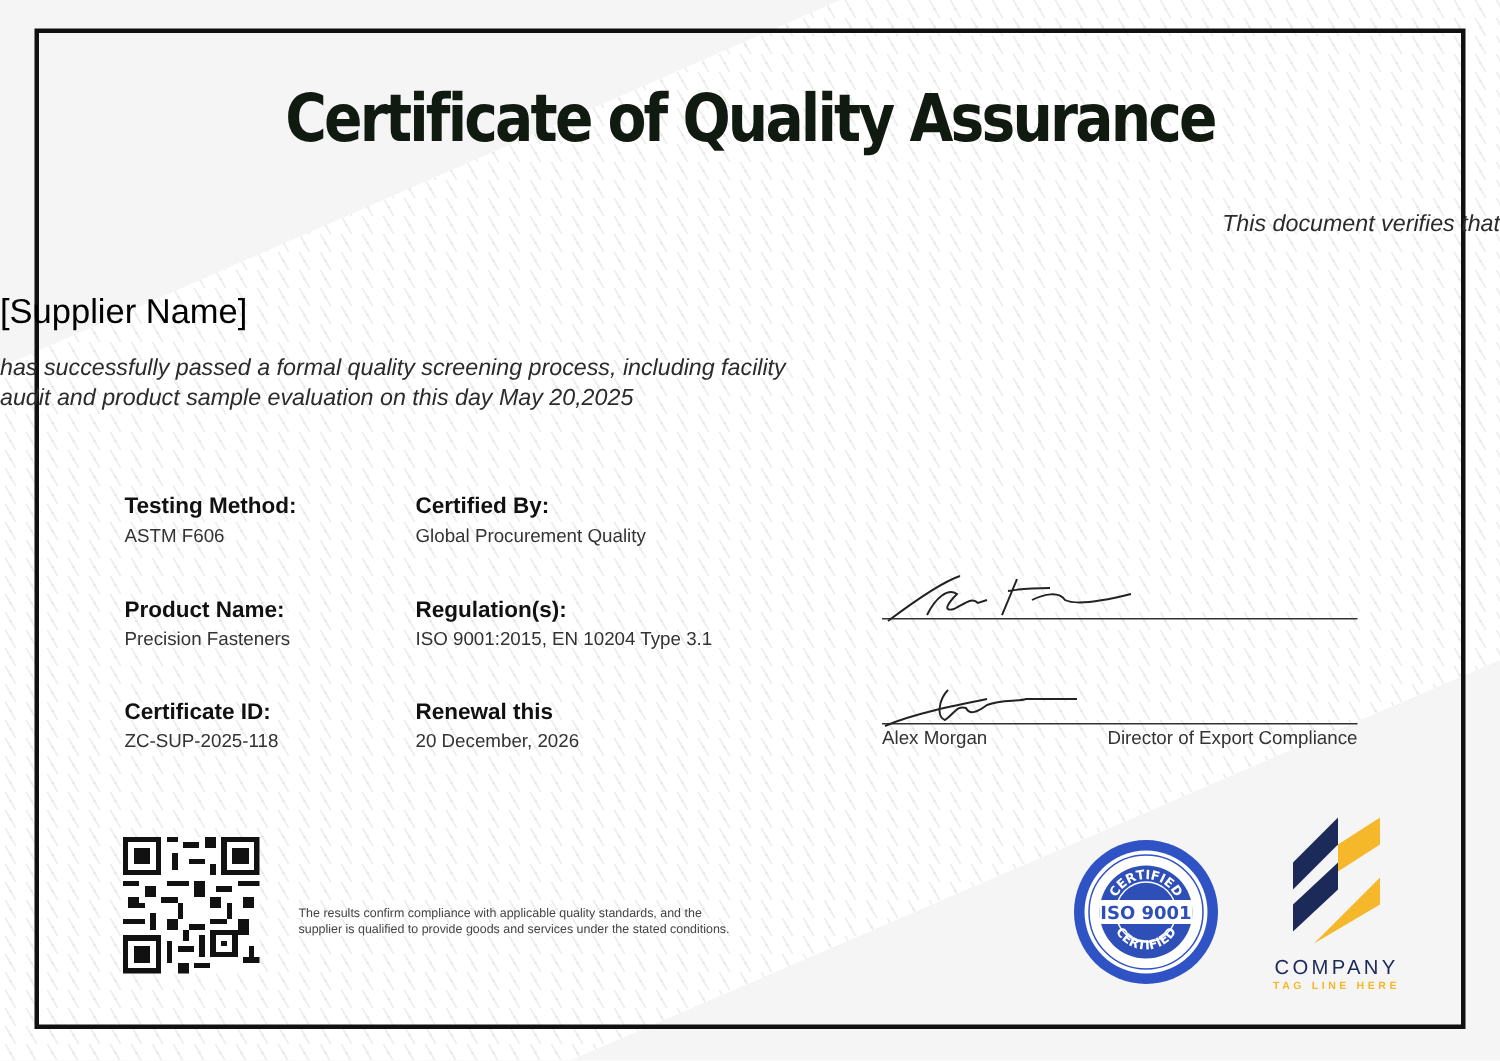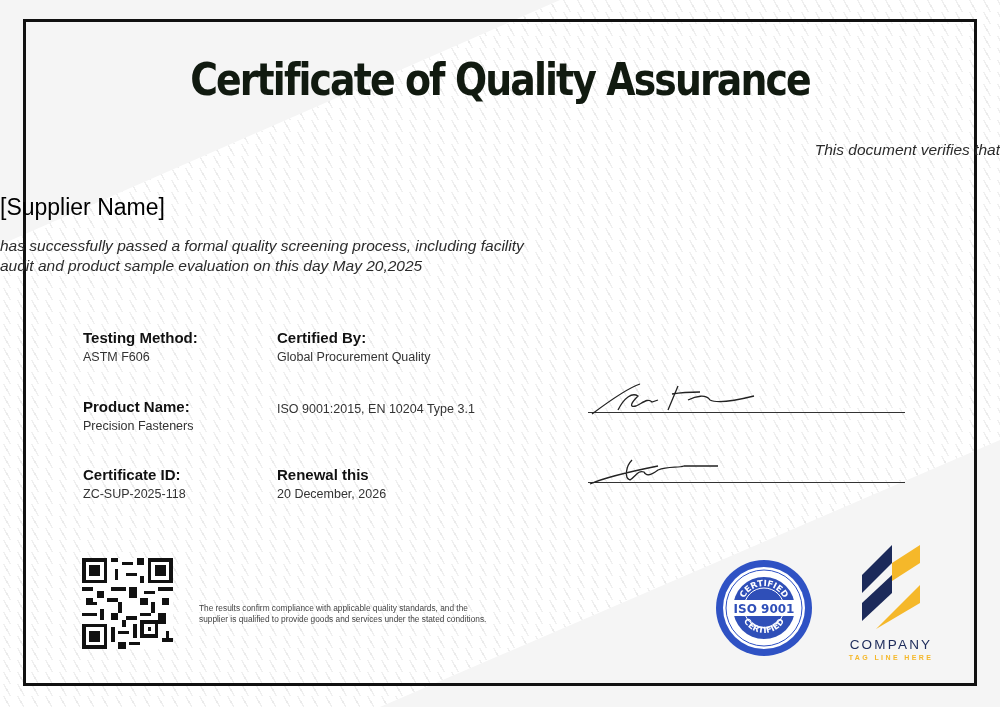--- a/index.html
+++ b/index.html
@@ -98,20 +98,21 @@
 </div>
 <div class="field" style="left:277px; top:329px;">
   <div class="lbl">Certified By:</div>
   <div class="val">Global Procurement Quality</div>
 </div>
 <div class="field" style="left:83px; top:398px;">
   <div class="lbl">Product Name:</div>
   <div class="val">Precision Fasteners</div>
 </div>
 <div class="field" style="left:277px; top:398px;">
+  <div class="lbl">Regulation(s):</div>
   <div class="val">ISO 9001:2015, EN 10204 Type 3.1</div>
 </div>
 <div class="field" style="left:83px; top:466px;">
   <div class="lbl">Certificate ID:</div>
   <div class="val">ZC-SUP-2025-118</div>
 </div>
 <div class="field" style="left:277px; top:466px;">
   <div class="lbl">Renewal this</div>
   <div class="val">20 December, 2026</div>
 </div>
@@ -121,20 +122,24 @@
     <path d="M4 34 C20 22, 40 8, 52 4 M30 30 C36 18, 44 12, 50 16 C44 22, 40 28, 48 26 C56 22, 60 18, 64 22 L70 20 M90 6 L80 30 M84 14 C96 12, 104 12, 112 12 M100 20 C108 16, 118 14, 122 20 C130 24, 150 20, 166 16" fill="none" stroke="#222" stroke-width="1.3"></path>
   </svg>
   <div class="line"></div>
 </div>
 
 <div class="sig" style="top:482px;">
   <svg width="140" height="30" style="top:-26px;" viewBox="0 0 140 30">
     <path d="M2 28 C20 20, 50 14, 70 10 M44 4 C38 10, 36 22, 42 24 C48 20, 50 14, 56 16 C58 20, 62 20, 70 14 C80 10, 90 12, 96 10 L130 10" fill="none" stroke="#222" stroke-width="1.3"></path>
   </svg>
   <div class="line"></div>
+  <div class="row">
+    <span>Alex Morgan</span>
+    <span>Director of Export Compliance</span>
+  </div>
 </div>
 
 <svg class="qr" viewBox="0 0 25 25" shape-rendering="crispEdges">
   <rect width="25" height="25" fill="#fff"></rect>
   <g fill="#111">
     <rect x="0" y="0" width="7" height="7"></rect>
       <rect x="1" y="1" width="5" height="5" fill="#fff"></rect>
       <rect x="2" y="2" width="3" height="3"></rect>
     <rect x="18" y="0" width="7" height="7"></rect>
       <rect x="19" y="1" width="5" height="5" fill="#fff"></rect>

